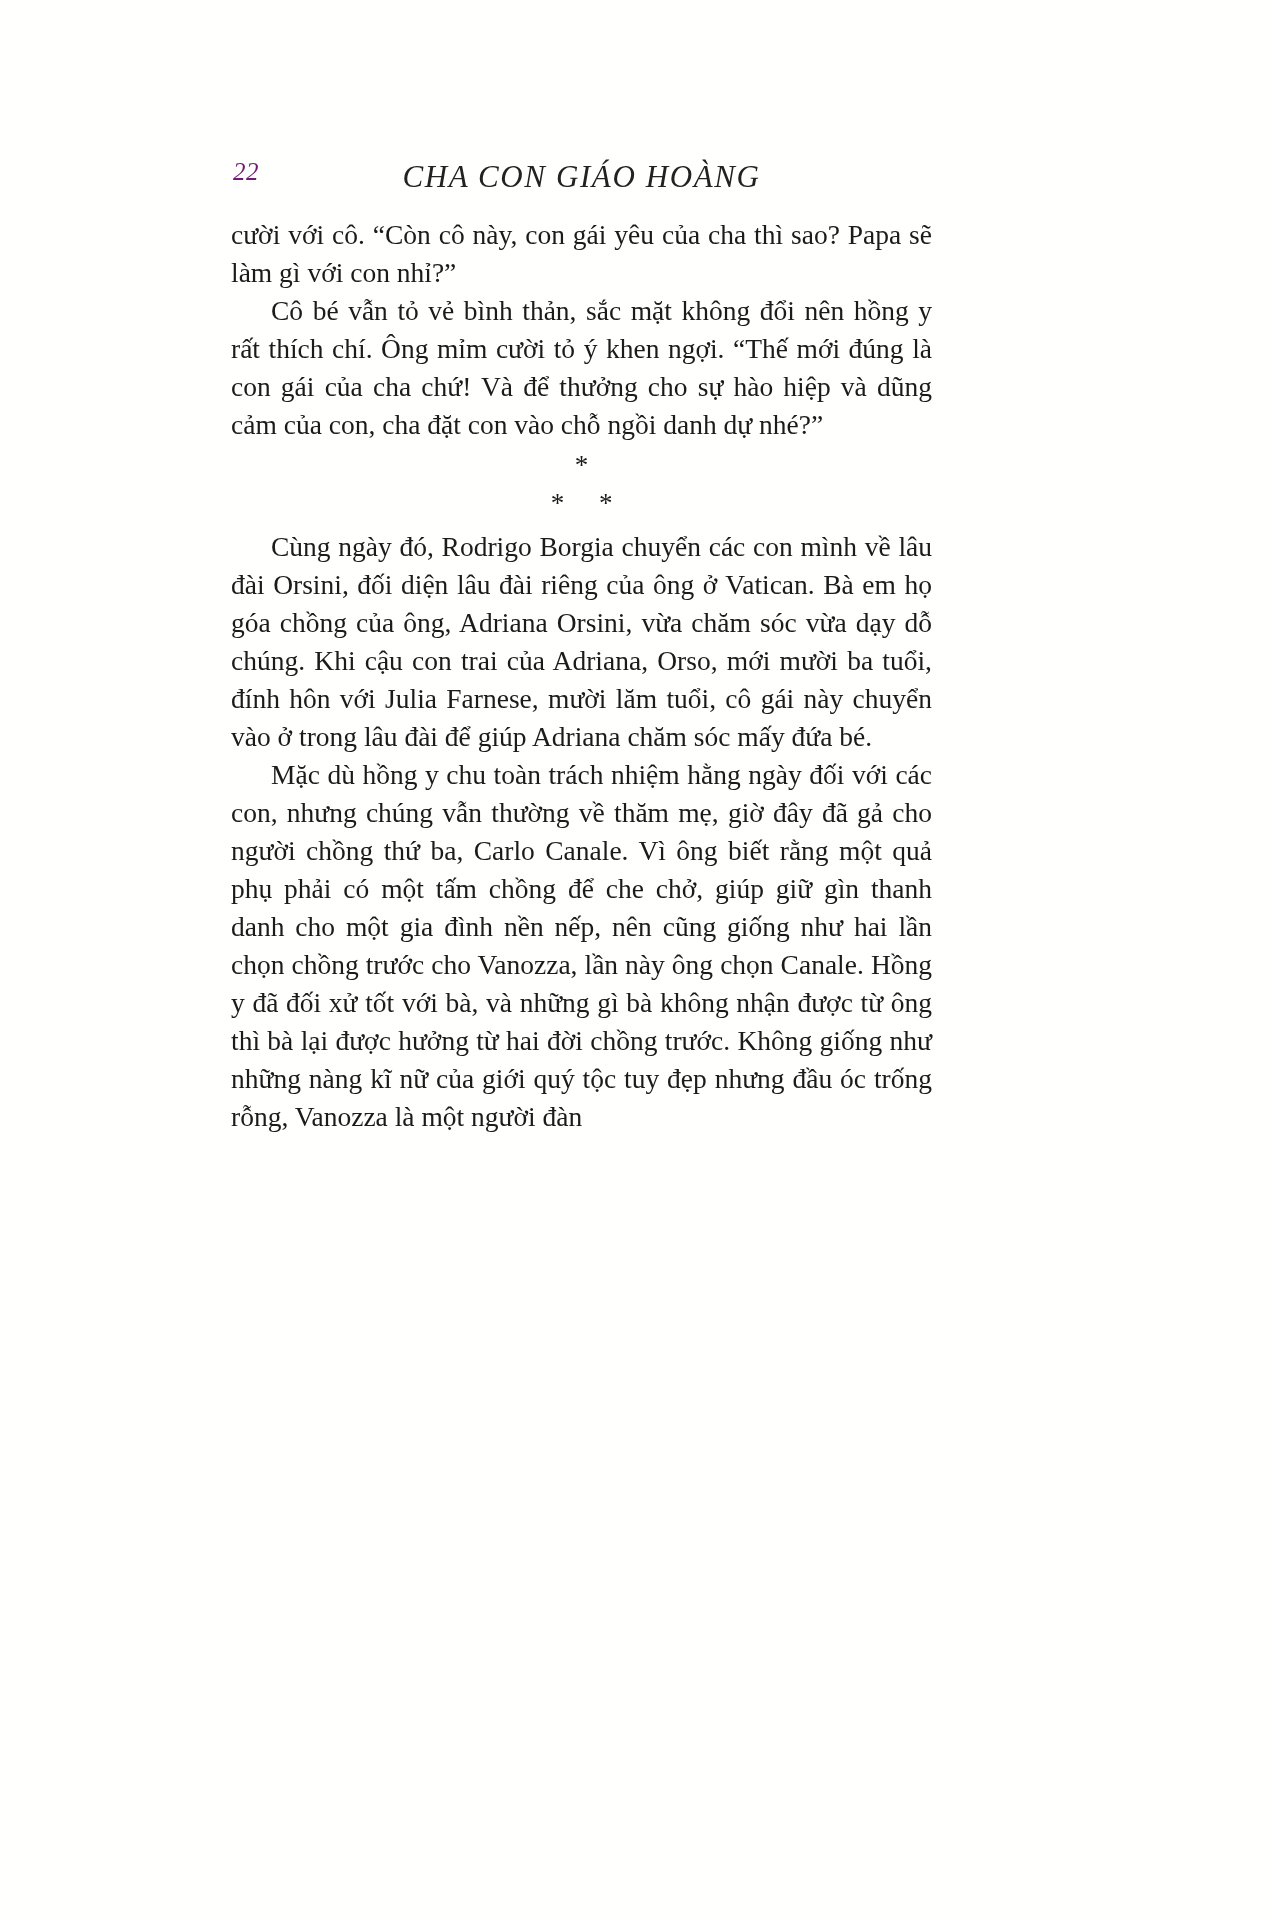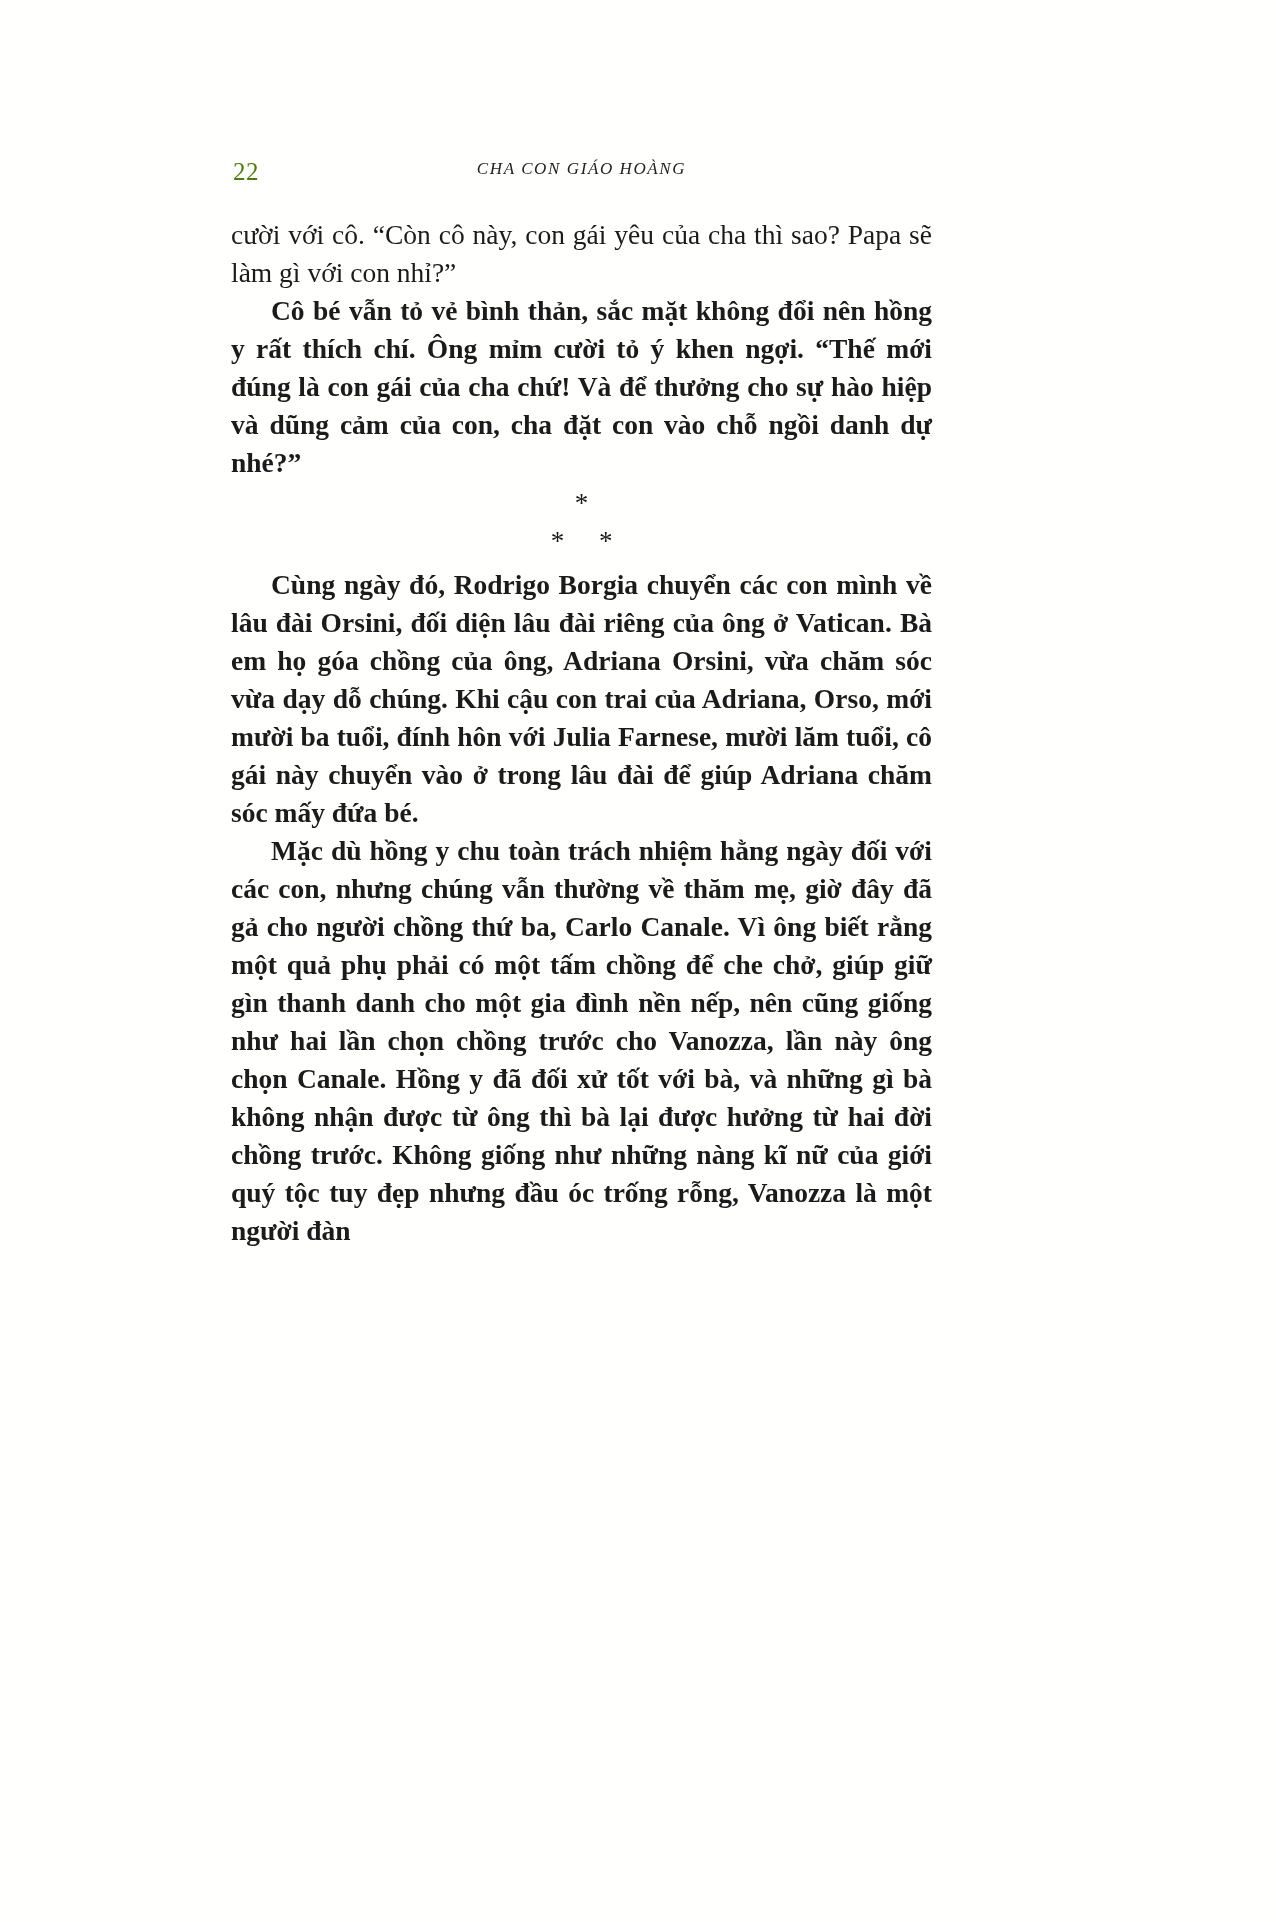--- a/index.html
+++ b/index.html
@@ -25,46 +25,46 @@
   }
   .running-header {
     position: relative;
     height: 34px;
     margin-bottom: 24px;
   }
   .page-number {
     position: absolute;
     left: 2px;
     top: 0;
+    font-style: italic;
     font-size: 25px;
     letter-spacing: 0.5px;
-    color: #4d7c0f;
+    color: #701a75;
   }
   .header-title {
     text-align: center;
     font-style: italic;
-    font-size: 17px;
+    font-size: 31px;
     letter-spacing: 1.6px;
     color: #222;
     padding-top: 1px;
   }
   .body-text {
     margin-top: 20px;
     font-size: 27.5px;
     line-height: 38px;
     text-align: justify;
     text-justify: inter-word;
   }
   .body-text p {
     margin: 0;
     padding: 0;
   }
   .body-text p.indent {
     text-indent: 40px;
-    font-weight: bold;
   }
   .separator {
     text-align: center;
     font-size: 27px;
     line-height: 38px;
     margin: 2px 0 6px 0;
     color: #1b1b1b;
   }
   .separator .sep-line-2 {
     word-spacing: 28px;

